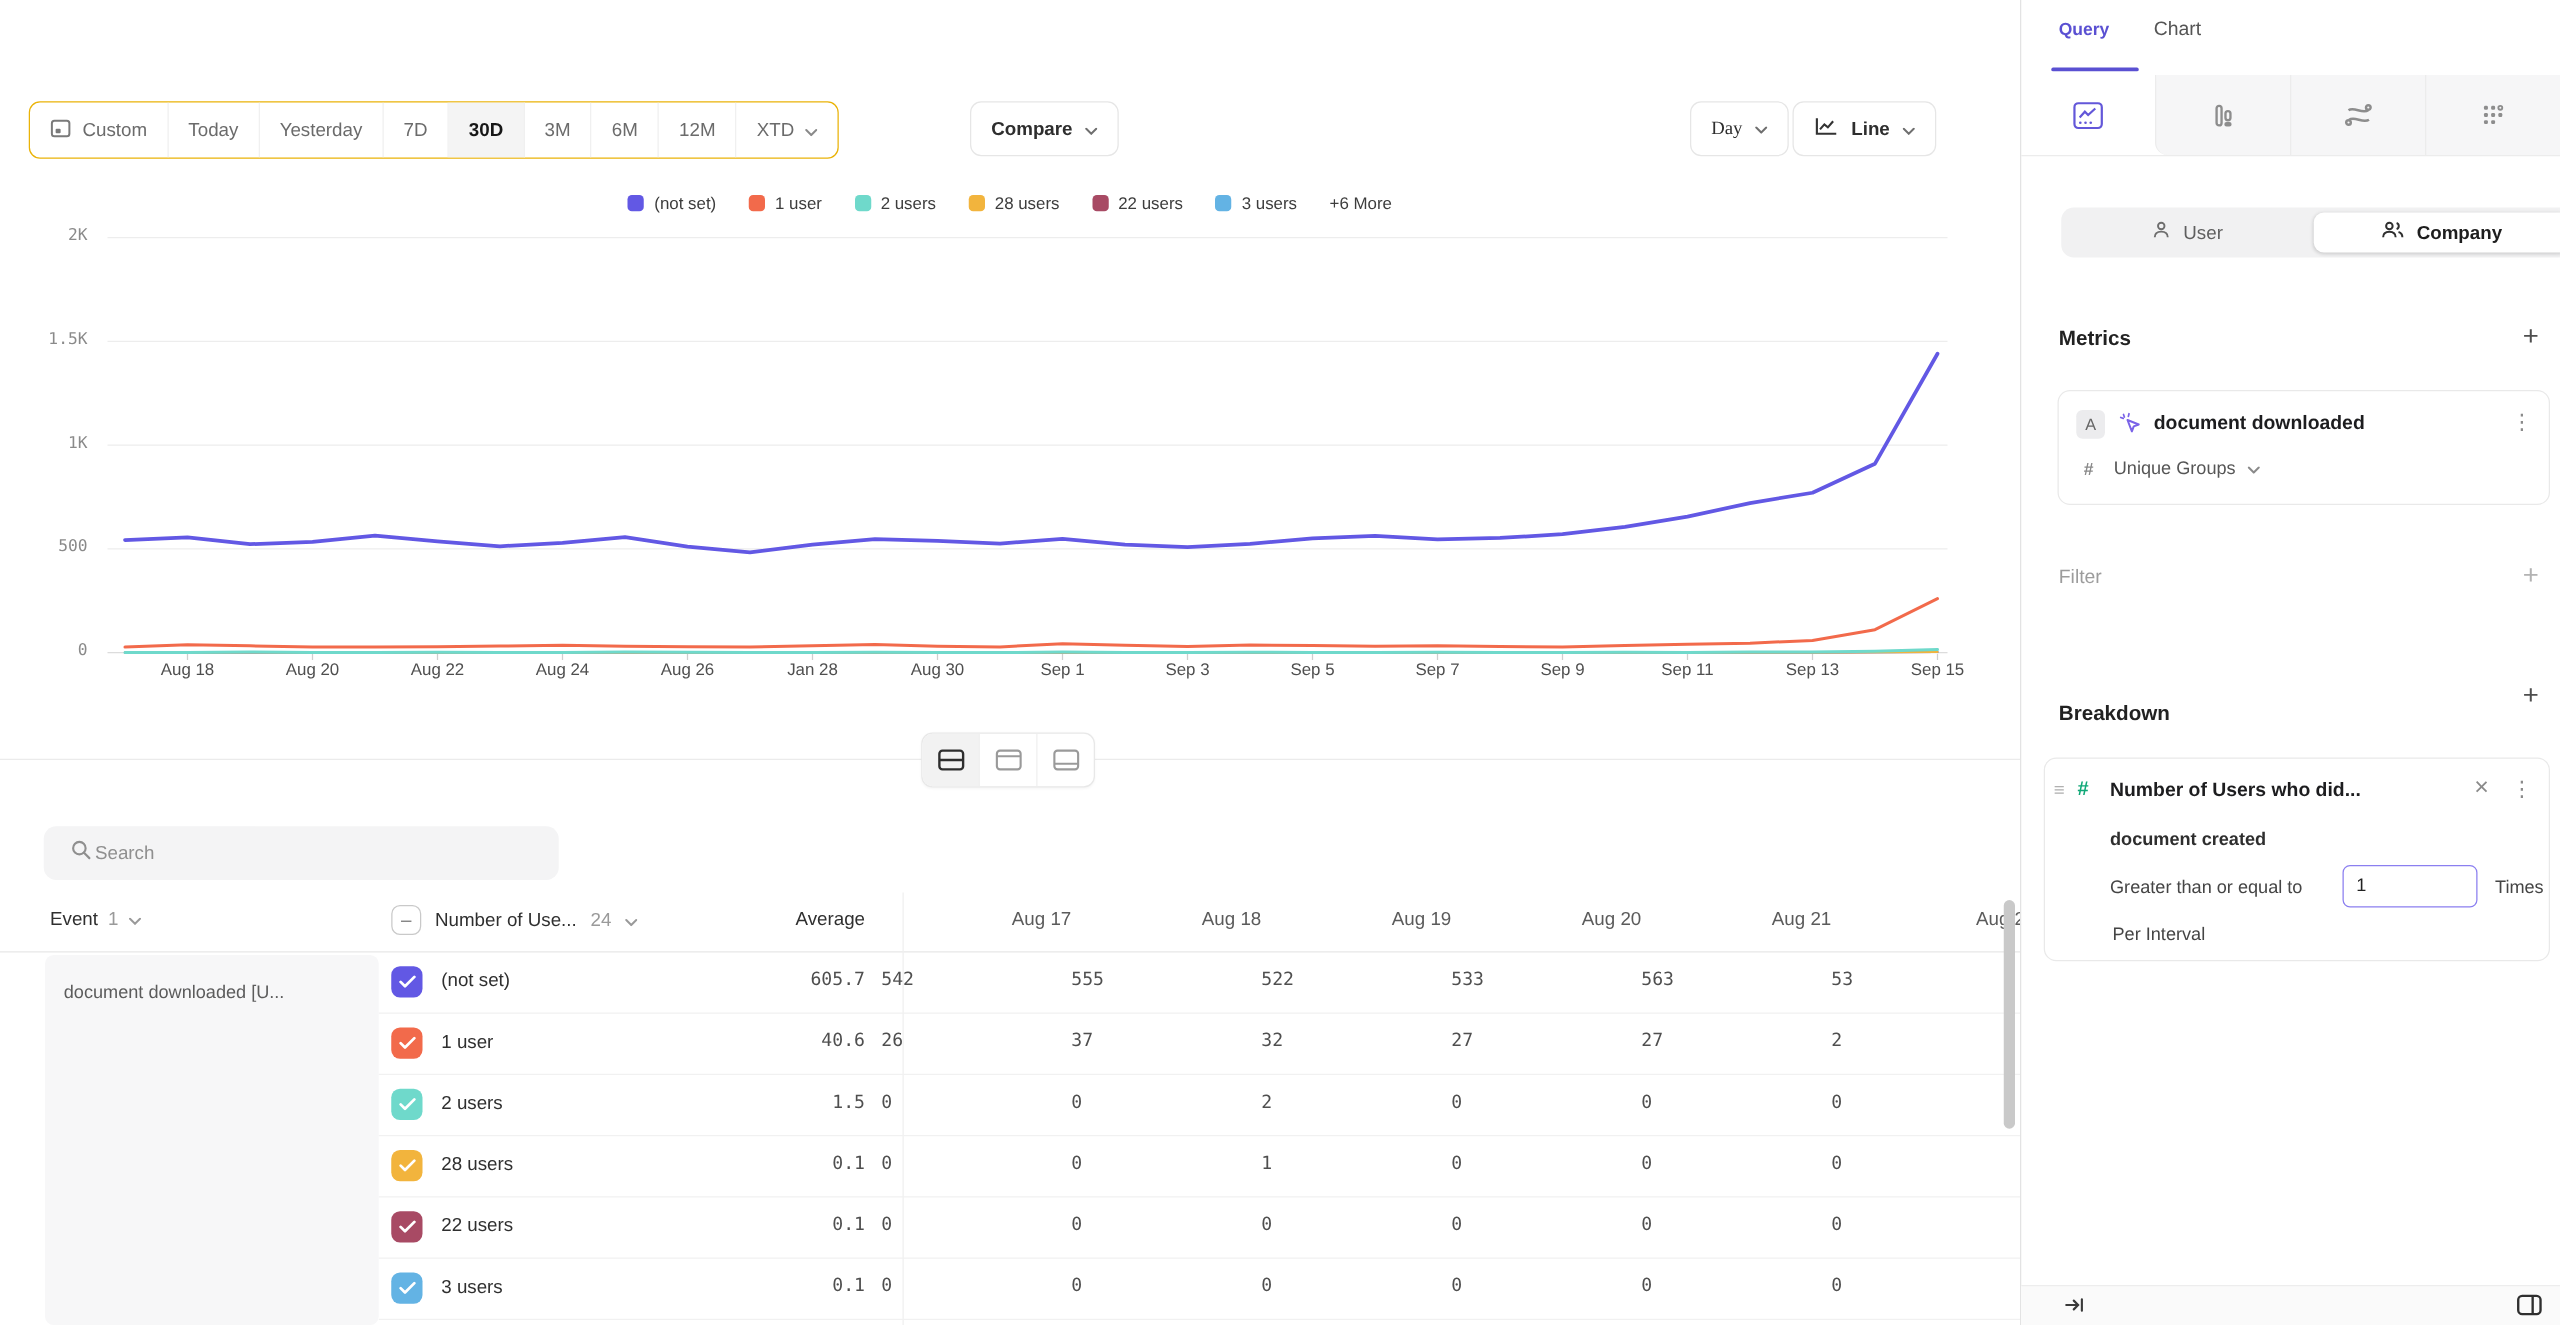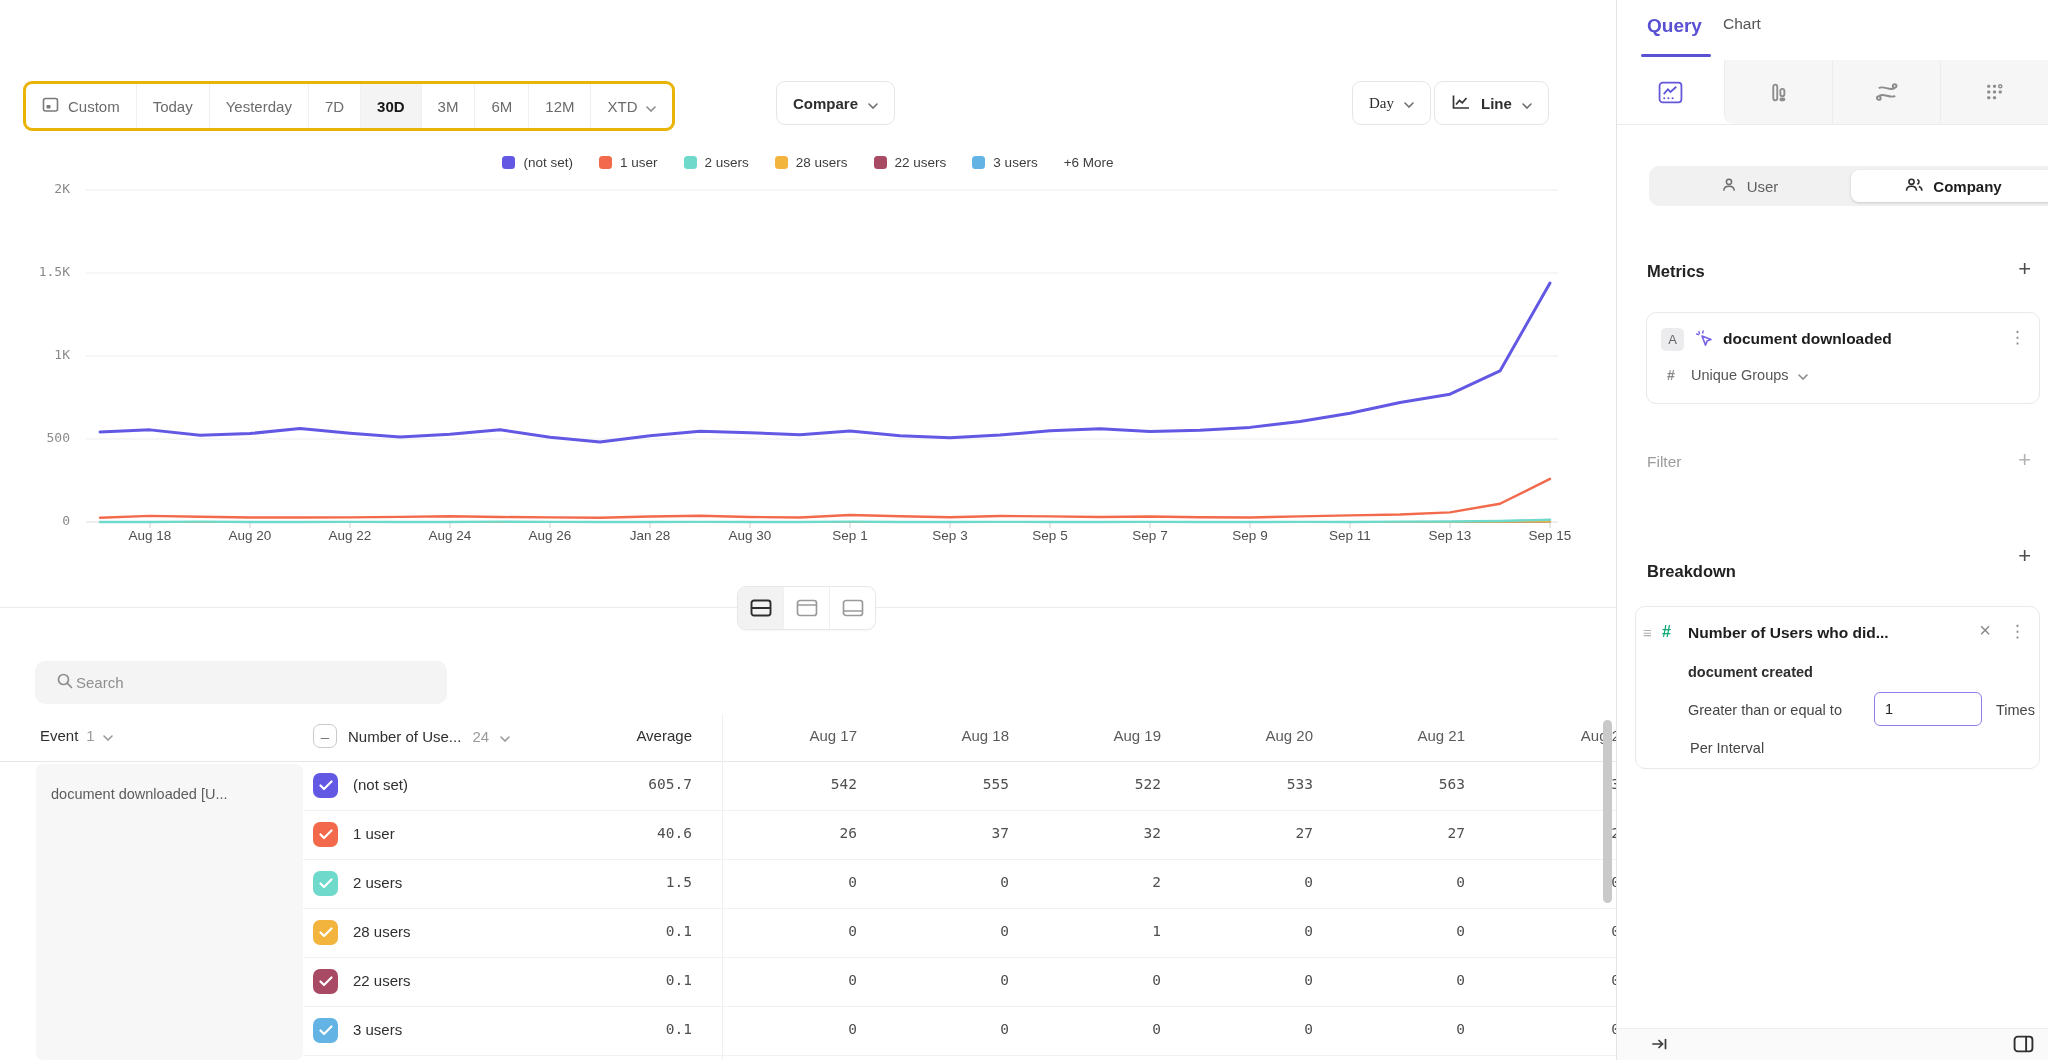--- a/index.html
+++ b/index.html
@@ -4,21 +4,21 @@
 <style>
   html,body{margin:0;padding:0;background:#fff;}
   .app{position:relative;width:2048px;height:1060px;background:#fff;overflow:hidden;
        font-family:"Liberation Sans",sans-serif;-webkit-font-smoothing:antialiased;}
 
   
   .main{position:absolute;left:0;top:0;width:1616px;height:1060px;overflow:hidden;}
 
   
   .range-group{position:absolute;left:23px;top:81px;height:44px;display:flex;align-items:stretch;
-       border:3px solid #eab308;border-radius:9px;background:#fff;overflow:hidden;}
+       border:1px solid #eab308;border-radius:9px;background:#fff;overflow:hidden;}
   .range-btn{display:flex;align-items:center;gap:9px;padding:0 16px;font-size:15px;color:#6b6b6b;
        border-right:1px solid #f0f0f0;cursor:pointer;white-space:nowrap;}
   .range-btn:last-child{border-right:none;}
   .range-btn.sel{background:#f4f4f4;color:#171717;font-weight:700;}
   .btn{position:absolute;display:flex;align-items:center;gap:10px;border:1px solid #e6e6e6;border-radius:9px;
        font-size:15px;color:#2e2e2e;padding:0 16px;height:44px;top:81px;background:#fff;box-sizing:border-box;}
   #compare-btn{left:776px;font-weight:600;}
   #day-btn{left:1352px;font-family:Liberation Serif, serif;}
   #line-btn{left:1434px;font-weight:600;}
 
@@ -67,29 +67,29 @@
   .event-name{padding:22px 10px 0 15px;font-size:14.5px;color:#5c5c5c;white-space:nowrap;overflow:hidden;}
 
   .tbody{position:absolute;left:303px;top:762px;width:1313px;}
   .trow{position:relative;height:48px;border-bottom:1px solid #f1f1f1;}
   .cb{position:absolute;left:10px;top:11px;width:25px;height:25px;border-radius:7px;
        display:flex;align-items:center;justify-content:center;}
   .rlabel{position:absolute;left:50px;top:14px;font-size:15px;color:#2f2f2f;}
   .ravg{position:absolute;left:250px;top:14px;width:139px;text-align:right;
        font-family:"DejaVu Sans Mono",monospace;font-size:14.5px;color:#4f4f4f;}
   .rvals{position:absolute;left:402px;top:14px;right:0;display:flex;overflow:hidden;}
-  .vcell{width:152px;flex:none;text-align:right;font-family:"DejaVu Sans Mono",monospace;
+  .vcell{width:152px;flex:none;text-align:left;font-family:"DejaVu Sans Mono",monospace;
        font-size:14.5px;color:#4f4f4f;}
   .vcell:last-child{width:155px;}
   .scroll-thumb{position:absolute;left:1603px;top:720px;width:9px;height:183px;border-radius:5px;background:#c9c9c9;}
 
   
   .panel{position:absolute;left:1616px;top:0;width:432px;height:1060px;background:#fff;
        border-left:1px solid #e3e3e3;box-sizing:border-box;}
-  .ptab-query{position:absolute;left:30px;top:15px;font-size:19px;font-weight:700;color:#5a50d2;cursor:pointer;}
+  .ptab-query{position:absolute;left:30px;top:15px;font-size:14px;font-weight:700;color:#5a50d2;cursor:pointer;}
   .ptab-underline{position:absolute;left:24px;top:54px;width:70px;height:3px;background:#5a50d2;border-radius:2px;}
   .ptab-chart{position:absolute;left:106px;top:15px;font-size:15.5px;color:#555;cursor:pointer;}
   .icon-tabs{position:absolute;left:0;top:60px;width:431px;height:64px;display:flex;border-bottom:1px solid #ececec;}
   .itab{flex:1;display:flex;align-items:center;justify-content:center;cursor:pointer;}
   .itab.inactive{background:#f6f6f7;border-left:1px solid #ececec;}
   .itab:nth-child(2){border-radius:0 0 0 10px;}
 
   .vtoggle{position:absolute;left:32px;top:166px;width:410px;height:40px;background:#f1f1f2;border-radius:10px;}
   .vt-user{position:absolute;left:0;top:0;width:200px;height:40px;display:flex;gap:9px;align-items:center;
        justify-content:center;font-size:15px;color:#5f5f5f;cursor:pointer;}

